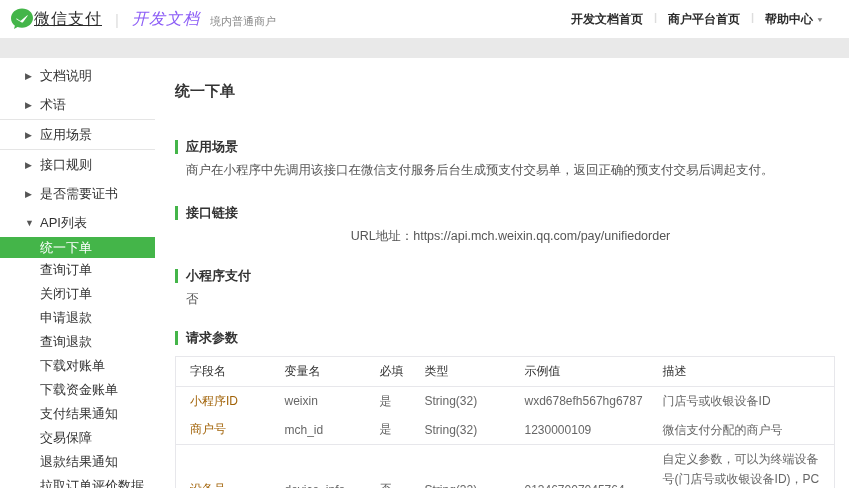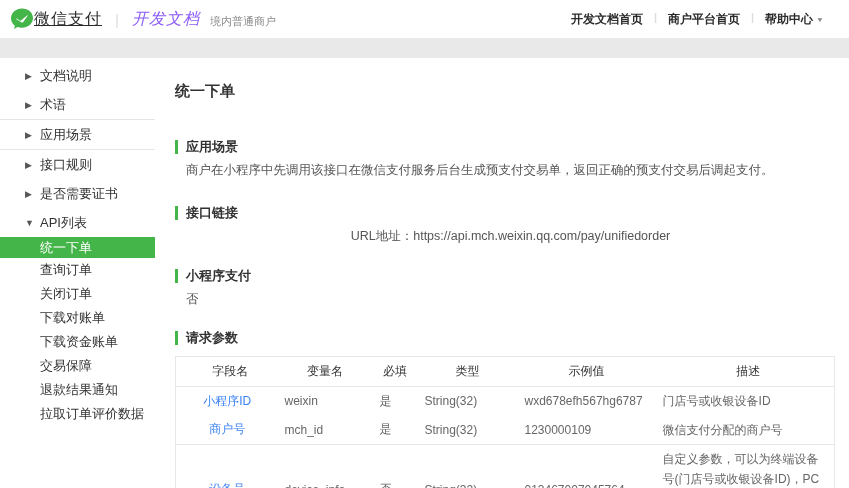--- a/index.html
+++ b/index.html
@@ -36,25 +36,25 @@
   .bar { width:3px; height:14px; background:#44b549; margin-right:8px; flex:0 0 3px; }
   .section-title { font-size:13px; font-weight:bold; color:#333; }
   .section-body { margin:5px 0 0 11px; font-size:12.5px; color:#555; line-height:1.5; }
   .s1 { margin-top:37px; }
   .s2 { margin-top:24px;text-align:center; }
   .s3 { margin-top:21px; }
   .s4 { margin-top:21px; }
   
   .params-table { margin-top:9px; width:100%; border-collapse:collapse; font-size:12px; color:#666;
                   border:1px solid #e7e7eb; }
-  .params-table th { height:30px; text-align:center; font-weight:normal; color:#333; padding-left:14px;
+  .params-table th { height:30px; text-align:left; font-weight:normal; color:#333; padding-left:14px;
                      border-bottom:1px solid #e7e7eb; background:#fff; }
   .params-table td { height:28px; padding:4px 6px 4px 14px; color:#666; vertical-align:middle; }
   .params-table tr.sep td { border-top:1px solid #e7e7eb; }
-  .params-table td.field { color:#3b82f6;text-align:center; }
+  .params-table td.field { color:#a16207; }
   .desc-cell { line-height:1.7; padding-right:4px; }
   .col-field{width:95px}.col-var{width:95px}.col-req{width:45px}.col-type{width:100px}.col-ex{width:125px}
 </style>
 </head>
 <body>
 
 <div class="app">
 
   <div class="header">
     <span class="logo-icon">
@@ -110,24 +110,33 @@
       <div class="side-sub active">
         <span>统一下单</span>
       </div>
       <div class="side-sub">
         <span>查询订单</span>
       </div>
       <div class="side-sub">
         <span>关闭订单</span>
       </div>
       <div class="side-sub">
+        <span>申请退款</span>
+      </div>
+      <div class="side-sub">
+        <span>查询退款</span>
+      </div>
+      <div class="side-sub">
         <span>下载对账单</span>
       </div>
       <div class="side-sub">
         <span>下载资金账单</span>
+      </div>
+      <div class="side-sub">
+        <span>支付结果通知</span>
       </div>
       <div class="side-sub">
         <span>交易保障</span>
       </div>
       <div class="side-sub">
         <span>退款结果通知</span>
       </div>
       <div class="side-sub">
         <span>拉取订单评价数据</span>
       </div>

